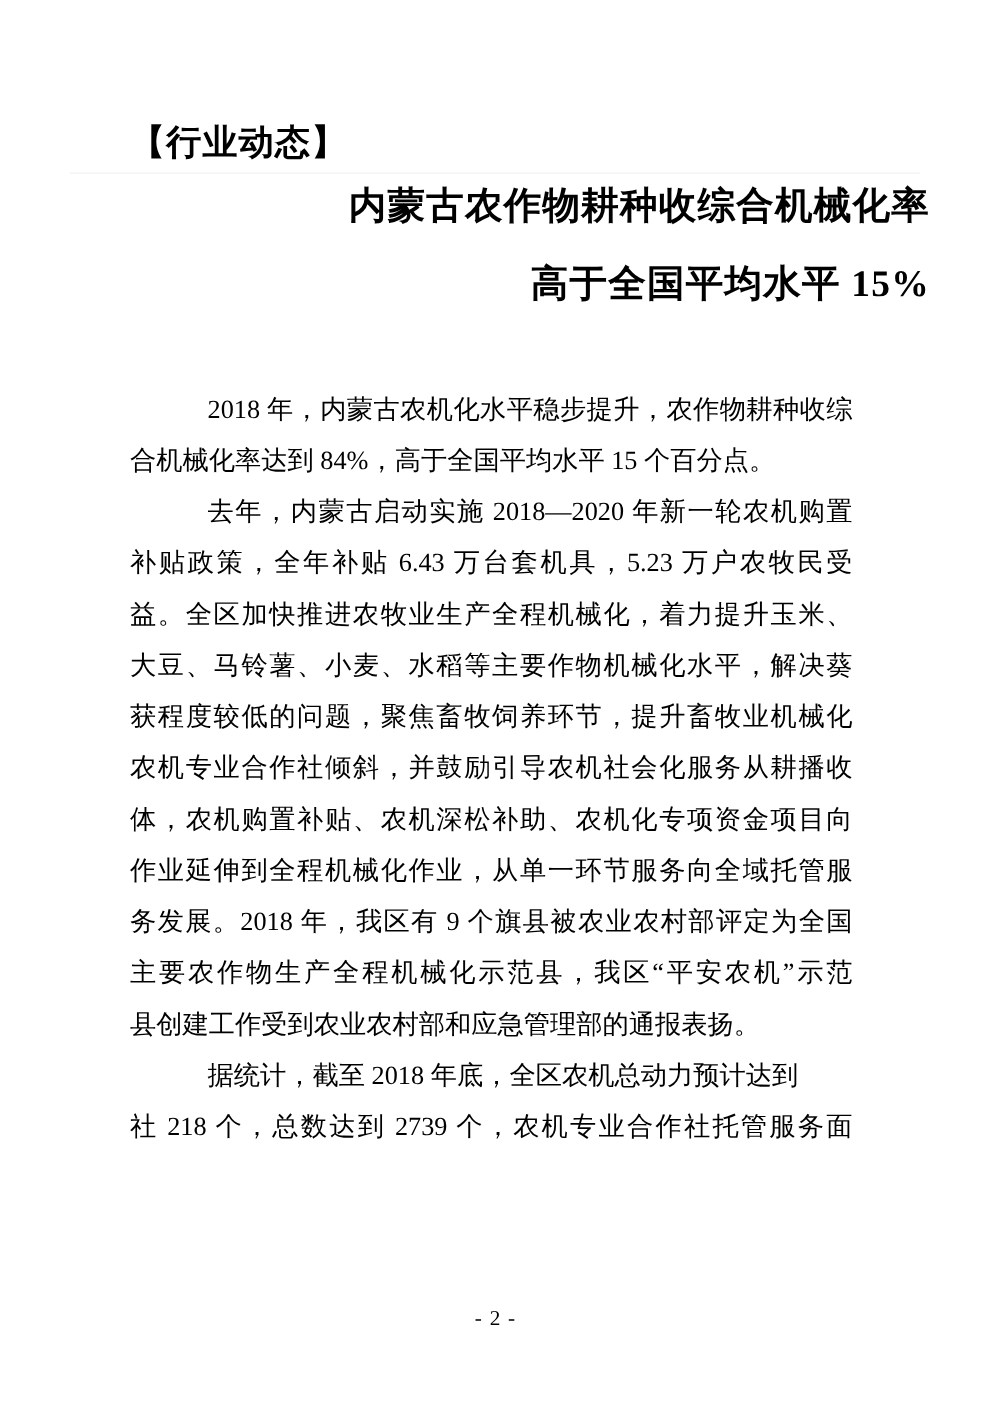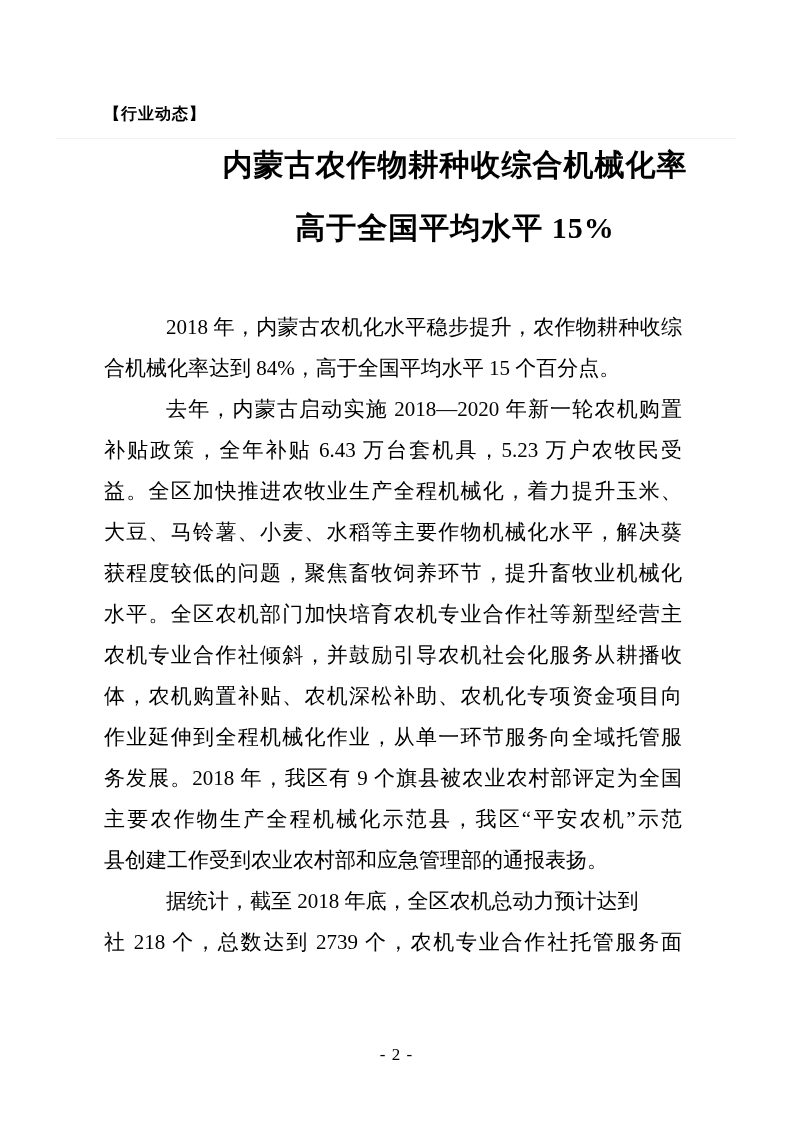--- a/index.html
+++ b/index.html
@@ -16,39 +16,39 @@
     position: absolute;
     inset: 0;
     background: #ffffff;
   }
   .section-label {
     position: absolute;
     left: 104px;
     top: 101px;
     font-family: "Liberation Sans", sans-serif;
     font-weight: 700;
-    font-size: 16px;
+    font-size: 28px;
     line-height: 26px;
     letter-spacing: 1px;
   }
   .faint-rule {
     position: absolute;
     left: 56px;
     top: 138px;
     width: 680px;
     height: 1px;
     background: #f2f2f2;
   }
   .title {
     position: absolute;
     left: 104px;
     top: 133px;
     width: 578px;
     padding-left: 62px;
-    text-align: center;
+    text-align: right;
     font-weight: 700;
     font-size: 30px;
     line-height: 63px;
     letter-spacing: 1px;
   }
   .body-text {
     position: absolute;
     left: 104px;
     top: 261px;
     width: 578px;
@@ -94,21 +94,20 @@
   </div>
 
   <div class="body-text">
     <div class="line indent">2018 年，内蒙古农机化水平稳步提升，农作物耕种收综</div>
     <div class="line end">合机械化率达到 84%，高于全国平均水平 15 个百分点。</div>
     <div class="line indent">去年，内蒙古启动实施 2018—2020 年新一轮农机购置</div>
     <div class="line">补贴政策，全年补贴 6.43 万台套机具，5.23 万户农牧民受</div>
     <div class="line">益。全区加快推进农牧业生产全程机械化，着力提升玉米、</div>
     <div class="line">大豆、马铃薯、小麦、水稻等主要作物机械化水平，解决葵</div>
     <div class="line">获程度较低的问题，聚焦畜牧饲养环节，提升畜牧业机械化</div>
-    <div class="line">水平。全区农机部门加快培育农机专业合作社等新型经营主</div>
     <div class="line">农机专业合作社倾斜，并鼓励引导农机社会化服务从耕播收</div>
     <div class="line">体，农机购置补贴、农机深松补助、农机化专项资金项目向</div>
     <div class="line">作业延伸到全程机械化作业，从单一环节服务向全域托管服</div>
     <div class="line">务发展。2018 年，我区有 9 个旗县被农业农村部评定为全国</div>
     <div class="line">主要农作物生产全程机械化示范县，我区“平安农机”示范</div>
     <div class="line end">县创建工作受到农业农村部和应急管理部的通报表扬。</div>
     <div class="line indent end">据统计，截至 2018 年底，全区农机总动力预计达到</div>
     <div class="line">社 218 个，总数达到 2739 个，农机专业合作社托管服务面</div>
   </div>
 

